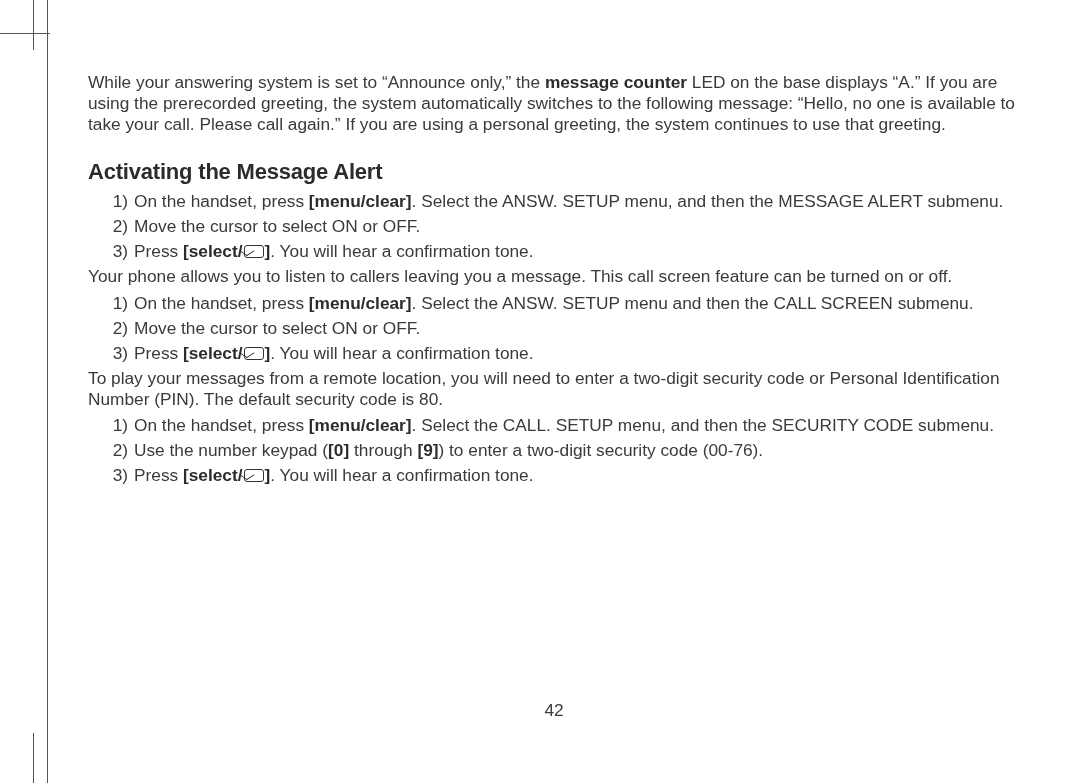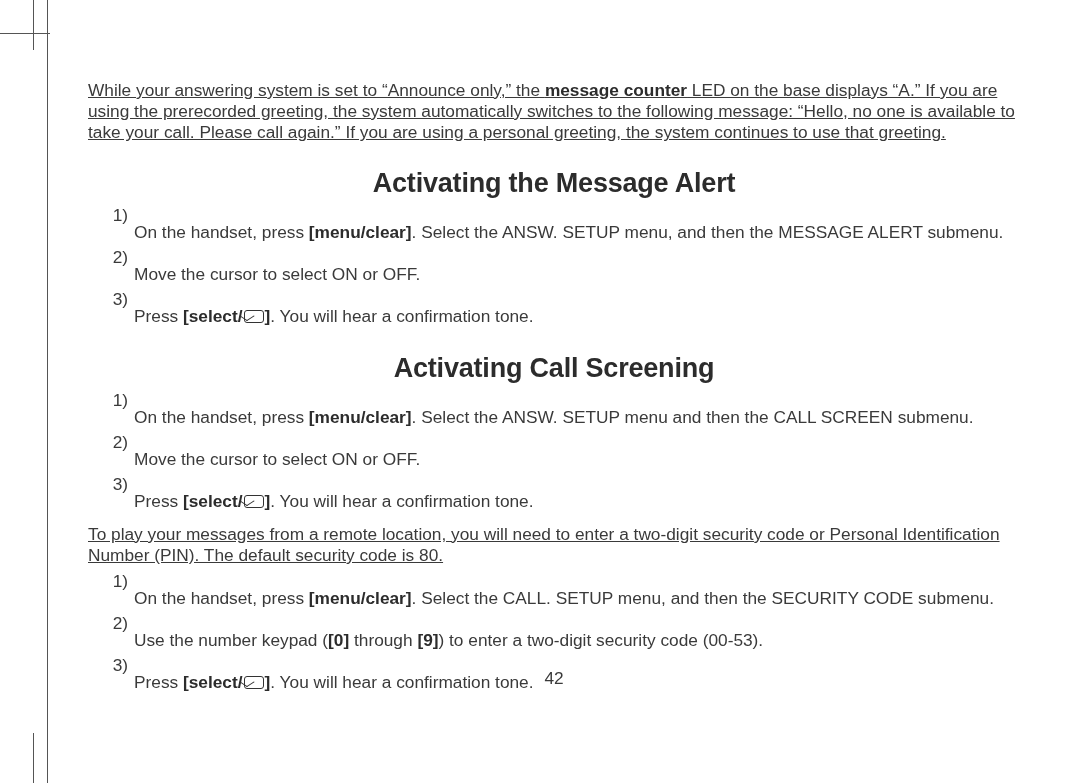--- a/index.html
+++ b/index.html
@@ -46,46 +46,44 @@
     position: absolute;
     left: 88px;
     top: 68px;
     width: 932px;
     font-family: Arial, Helvetica, sans-serif;
     color: #3a3a3a;
     font-size: 17.3px;
     line-height: 1.22;
   }
   .page p {
-    margin: 12px 0 4px 0;
-    text-decoration: underline;
+    margin: 4px 0 4px 0;
   }
   .page h2 {
     color: #2c2c2c;
-    font-size: 27px;
+    font-size: 22px;
     font-weight: bold;
     margin: 24px 0 2px 0;
     letter-spacing: -0.2px;
-    text-align: center;
   }
   .page strong { color: #2c2c2c; font-weight: bold; }
   .steps {
     margin: 4px 0 0 0;
   }
   .step {
     display: flex;
     margin: 3px 0 3px 18px;
     line-height: 1.28;
   }
   .num {
     flex: 0 0 22px;
     text-align: right;
     margin-right: 6px;
   }
-  .txt { flex: 1 1 auto; margin-top: 17px; }
+  .txt { flex: 1 1 auto; }
   .envelope-icon {
     display: inline-block;
     position: relative;
     width: 18px;
     height: 11px;
     border: 1.6px solid #333;
     border-radius: 3px;
     vertical-align: -1px;
     margin-left: 1px;
     margin-right: 1px;
@@ -100,21 +98,21 @@
     border-right: 1.6px solid #333;
     border-bottom: 1.6px solid #333;
     transform: rotate(45deg) skew(-12deg,-12deg);
     transform-origin: top left;
   }
   
   .page-number-wrap {
     position: absolute;
     left: 88px;
     width: 932px;
-    top: 668px;
+    top: 700px;
     text-align: center;
     font-family: Arial, Helvetica, sans-serif;
     color: #3a3a3a;
     font-size: 17.3px;
   }
 </style>
 </head>
 <body>
 
 <div class="crop-outer-v"></div>
@@ -141,21 +139,21 @@
       <div class="txt">Move the cursor to select ON or OFF.</div>
     </div>
     <div class="step">
       <div class="num">3)</div>
       <div class="txt">
         <span>Press </span><strong><span>[select/</span><span class="envelope-icon"></span><span>]</span></strong><span>. You will hear a confirmation tone.</span>
       </div>
     </div>
   </div>
 
-  <h2>Activating Call Screening</h2>
+  <p>Your phone allows you to listen to callers leaving you a message. This call screen feature can be turned on or off.</p>
   <div class="steps">
     <div class="step">
       <div class="num">1)</div>
       <div class="txt">
         <span>On the handset, press </span><strong>[menu/clear]</strong><span>. Select the ANSW. SETUP menu and then the CALL SCREEN submenu.</span>
       </div>
     </div>
     <div class="step">
       <div class="num">2)</div>
       <div class="txt">Move the cursor to select ON or OFF.</div>
@@ -172,21 +170,21 @@
   <div class="steps">
     <div class="step">
       <div class="num">1)</div>
       <div class="txt">
         <span>On the handset, press </span><strong>[menu/clear]</strong><span>. Select the CALL. SETUP menu, and then the SECURITY CODE submenu.</span>
       </div>
     </div>
     <div class="step">
       <div class="num">2)</div>
       <div class="txt">
-        <span>Use the number keypad (</span><strong>[0]</strong><span> through </span><strong>[9]</strong><span>) to enter a two-digit security code (00-53).</span>
+        <span>Use the number keypad (</span><strong>[0]</strong><span> through </span><strong>[9]</strong><span>) to enter a two-digit security code (00-76).</span>
       </div>
     </div>
     <div class="step">
       <div class="num">3)</div>
       <div class="txt">
         <span>Press </span><strong><span>[select/</span><span class="envelope-icon"></span><span>]</span></strong><span>. You will hear a confirmation tone.</span>
       </div>
     </div>
   </div>
 

